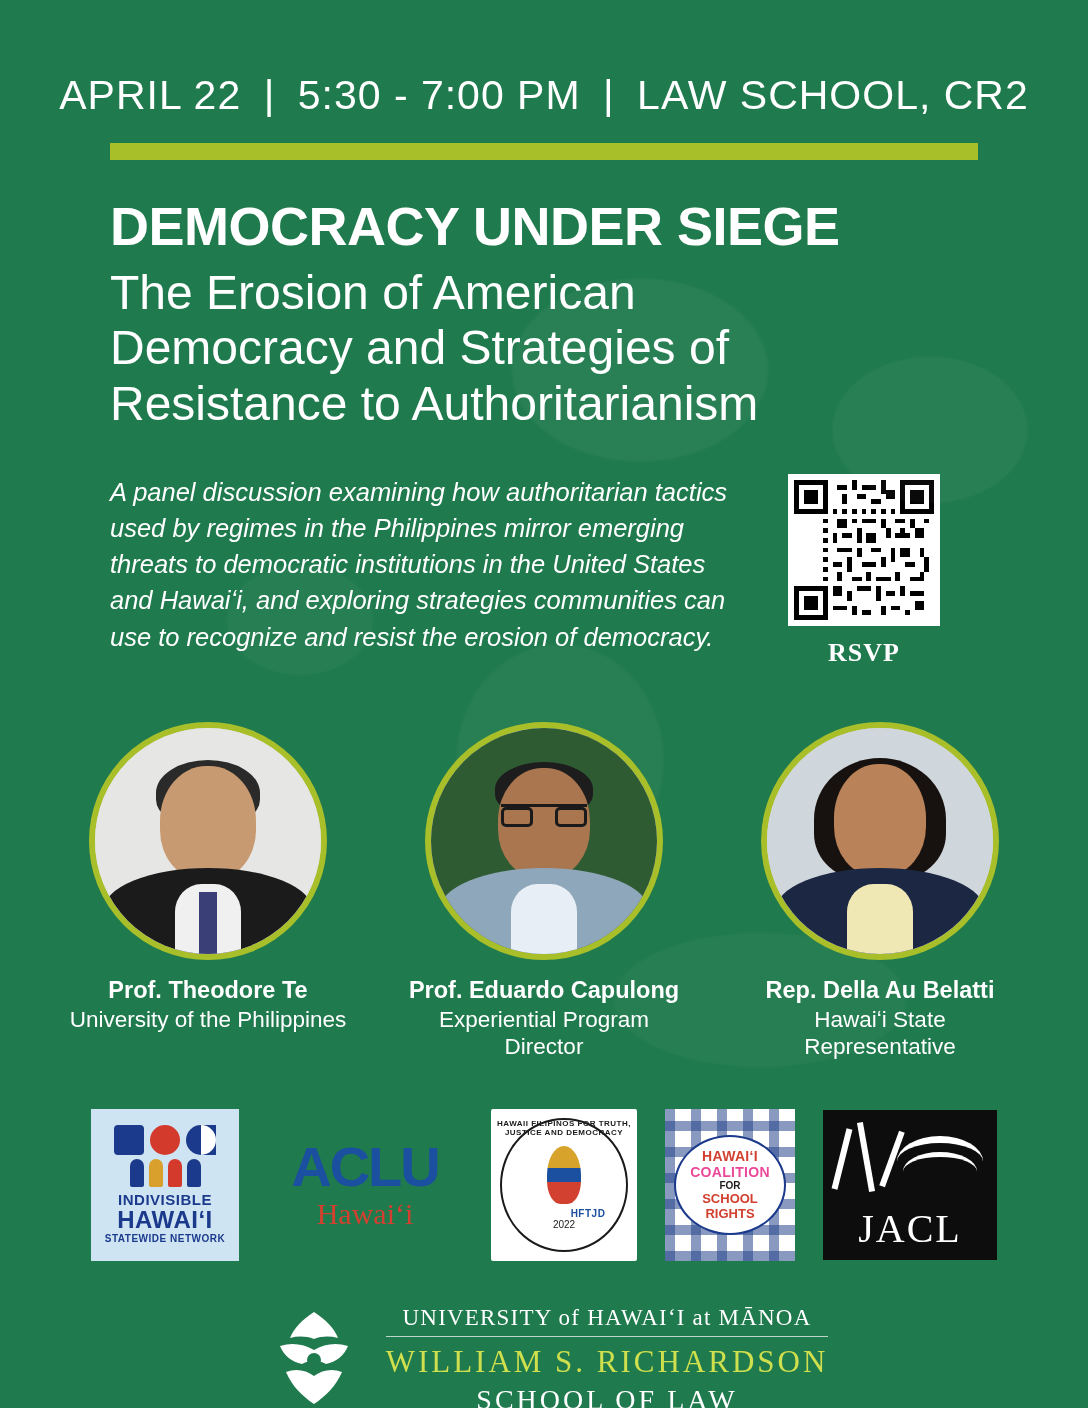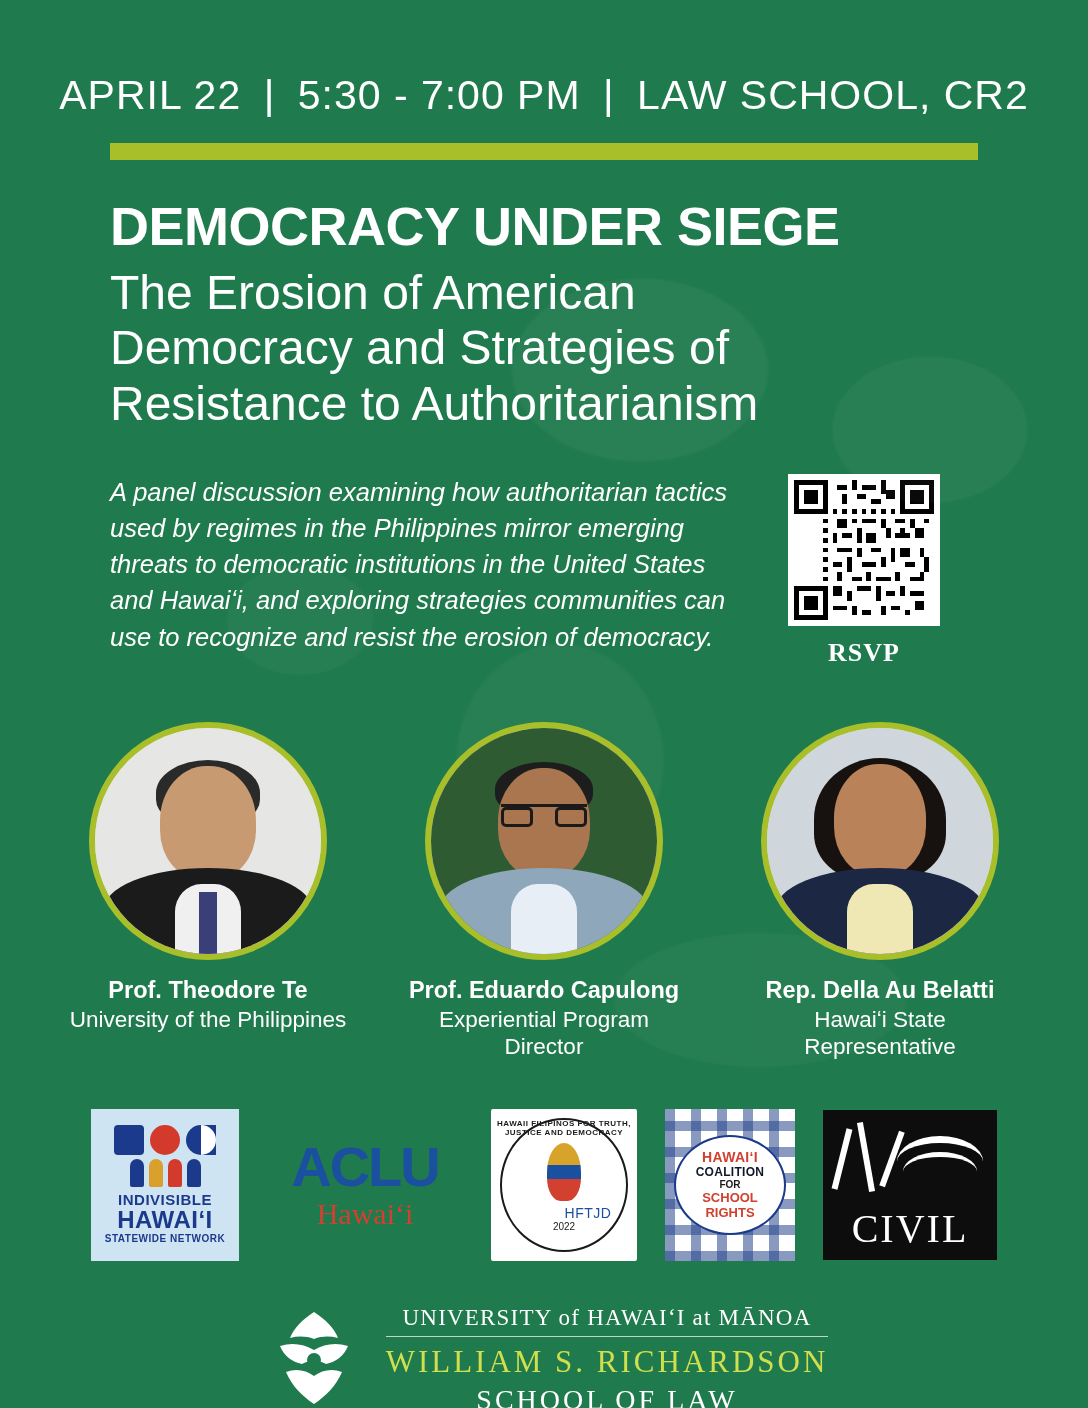--- a/index.html
+++ b/index.html
@@ -235,38 +235,38 @@
   .aclu-sub { font-family:"Liberation Serif", serif; font-size:30px; color:#d2402f; margin-top:2px; }
   
   .logo-hftjd {
     width: 146px; height: 152px; border-radius: 2px; position:relative;
   }
   .hftjd-ring {
     position:absolute; left:9px; top:9px; right:9px; bottom:9px;
     border:2px solid #1a1a1a; border-radius:50%;
   }
   .hftjd-flame { width:34px; height:58px; background:linear-gradient(180deg,#d8a32a 0%, #d8a32a 38%, #1b4fa0 38%, #1b4fa0 62%, #d2402f 62%); border-radius:50% 50% 40% 40%; margin-top:6px;}
-  .hftjd-name { font-size:14px; font-weight:normal; color:#1b4fa0; margin-top:4px; letter-spacing:0.5px;margin-left:48px;}
+  .hftjd-name { font-size:10px; font-weight:bold; color:#1b4fa0; margin-top:4px; letter-spacing:0.5px;margin-left:48px;}
   .hftjd-year { font-size:10px; font-weight:normal; color:#1a1a1a; }
   .hftjd-arc { position:absolute; top:10px; left:0; right:0; text-align:center; font-size:8px; font-weight:bold; color:#1a1a1a; letter-spacing:0.5px; }
   
   .logo-hccr {
     width: 130px; height: 152px;
     background:
       repeating-linear-gradient(90deg, rgba(40,70,140,0.55) 0 10px, rgba(255,255,255,0) 10px 26px),
       repeating-linear-gradient(0deg, rgba(40,70,140,0.55) 0 10px, rgba(255,255,255,0) 10px 26px),
       #ffffff;
     position:relative;
   }
   .hccr-oval {
     width:108px; height:96px; background:#ffffff; border:2px solid #1b3a8c; border-radius:50%;
     display:flex; flex-direction:column; align-items:center; justify-content:center; text-align:center;
   }
   .hccr-l1 { font-size:14px; font-weight:bold; color:#d2402f; letter-spacing:0.3px; }
-  .hccr-l2 { font-size:12px; font-weight:bold; color:#0f172a; letter-spacing:0.3px; }
+  .hccr-l2 { font-size:14px; font-weight:bold; color:#ec4899; letter-spacing:0.3px; }
   .hccr-l3 { font-size:10px; font-weight:bold; color:#1a1a1a; }
   .hccr-l4 { font-size:13px; font-weight:bold; color:#d2402f; }
   
   .logo-jacl {
     width: 174px; height: 150px; background:#0d0d0d; position:relative;
   }
   .jacl-art { position:absolute; left:10px; top:8px; right:10px; height:78px; }
   .jacl-art span { position:absolute; background:#ffffff; }
   .jacl-b1 { left:6px; top:10px; width:6px; height:62px; transform:rotate(14deg); }
   .jacl-b2 { left:30px; top:4px; width:6px; height:70px; transform:rotate(-10deg); }
@@ -524,21 +524,21 @@
     </div>
 
     <div class="logo logo-jacl">
       <div class="jacl-art">
         <span class="jacl-b1"></span>
           <span class="jacl-b2"></span>
           <span class="jacl-b3"></span>
         <div class="jacl-wave"></div>
           <div class="jacl-wave2"></div>
       </div>
-      <div class="jacl-text">CIVIL</div>
+      <div class="jacl-text">JACL</div>
     </div>
   </div>
 
   <div class="uh-lockup">
     <div class="uh-seal">
       <svg width="108" height="108" viewBox="0 0 108 108">
         <g fill="#ffffff">
           <path d="M54 6 C66 14 74 22 78 32 C70 30 62 30 54 33 C46 30 38 30 30 32 C34 22 42 14 54 6 Z"></path>
           <path d="M20 40 C32 36 44 38 54 44 C64 38 76 36 88 40 C84 50 76 56 66 58 C60 54 48 54 42 58 C32 56 24 50 20 40 Z"></path>
           <path d="M26 66 C36 62 46 64 54 70 C62 64 72 62 82 66 C76 80 66 90 54 98 C42 90 32 80 26 66 Z"></path>

